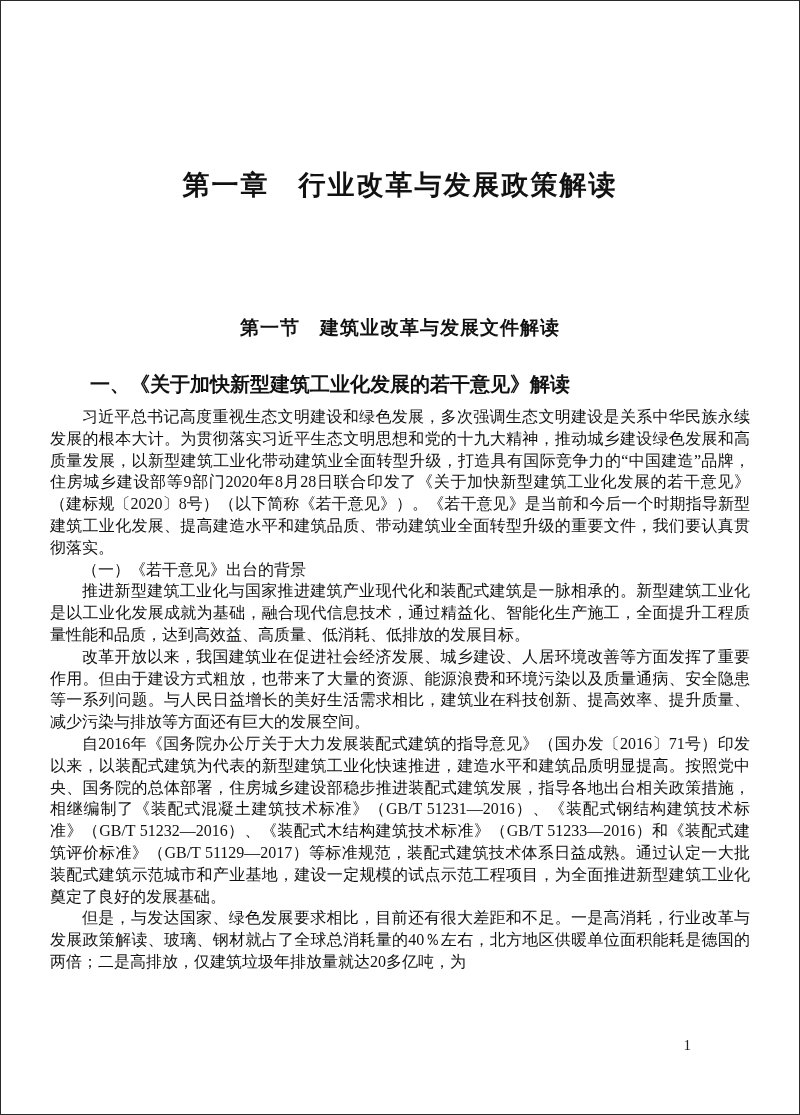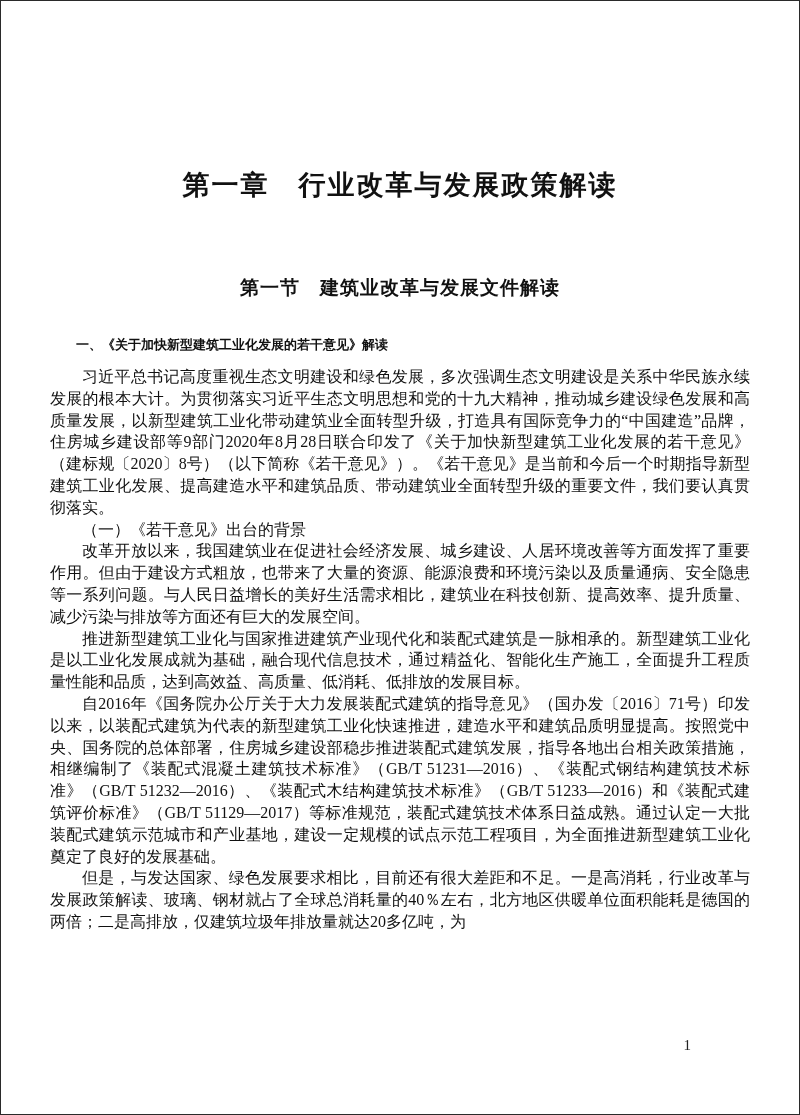--- a/index.html
+++ b/index.html
@@ -20,38 +20,38 @@
   }
   .chapter-title {
     margin-top: 168px;
     text-align: center;
     font-size: 27px;
     font-weight: bold;
     letter-spacing: 2px;
     line-height: 1.2;
   }
   .section-title {
-    margin-top: 76px;
+    margin-top: 116px;
     text-align: center;
     font-size: 19px;
     font-weight: bold;
     letter-spacing: 1px;
     line-height: 1.2;
   }
   .body-text {
     margin-top: 34px;
     font-size: 16px;
     line-height: 21.8px;
     text-align: justify;
     text-justify: inter-character;
   }
   .body-text p { text-indent: 2em; }
   .heading-1 {
     font-weight: bold;
-    font-size: 13px;
+    font-size: 20px;
     margin-bottom: 10px;
   }
   .heading-2 {
     font-weight: normal;
   }
   .paragraph {
     font-weight: normal;
   }
   .page-number {
     position: absolute;
@@ -64,19 +64,19 @@
 </head>
 <body>
 
 <div class="page">
   <h1 class="chapter-title">第一章　行业改革与发展政策解读</h1>
   <h2 class="section-title">第一节　建筑业改革与发展文件解读</h2>
   <div class="body-text" id="blocks">
       <p class="heading-1">一、《关于加快新型建筑工业化发展的若干意见》解读</p>
       <p class="paragraph">习近平总书记高度重视生态文明建设和绿色发展，多次强调生态文明建设是关系中华民族永续发展的根本大计。为贯彻落实习近平生态文明思想和党的十九大精神，推动城乡建设绿色发展和高质量发展，以新型建筑工业化带动建筑业全面转型升级，打造具有国际竞争力的“中国建造”品牌，住房城乡建设部等9部门2020年8月28日联合印发了《关于加快新型建筑工业化发展的若干意见》（建标规〔2020〕8号）（以下简称《若干意见》）。《若干意见》是当前和今后一个时期指导新型建筑工业化发展、提高建造水平和建筑品质、带动建筑业全面转型升级的重要文件，我们要认真贯彻落实。</p>
       <p class="heading-2">（一）《若干意见》出台的背景</p>
+      <p class="paragraph">推进新型建筑工业化与国家推进建筑产业现代化和装配式建筑是一脉相承的。新型建筑工业化是以工业化发展成就为基础，融合现代信息技术，通过精益化、智能化生产施工，全面提升工程质量性能和品质，达到高效益、高质量、低消耗、低排放的发展目标。</p>
       <p class="paragraph">改革开放以来，我国建筑业在促进社会经济发展、城乡建设、人居环境改善等方面发挥了重要作用。但由于建设方式粗放，也带来了大量的资源、能源浪费和环境污染以及质量通病、安全隐患等一系列问题。与人民日益增长的美好生活需求相比，建筑业在科技创新、提高效率、提升质量、减少污染与排放等方面还有巨大的发展空间。</p>
-      <p class="paragraph">推进新型建筑工业化与国家推进建筑产业现代化和装配式建筑是一脉相承的。新型建筑工业化是以工业化发展成就为基础，融合现代信息技术，通过精益化、智能化生产施工，全面提升工程质量性能和品质，达到高效益、高质量、低消耗、低排放的发展目标。</p>
       <p class="paragraph">自2016年《国务院办公厅关于大力发展装配式建筑的指导意见》（国办发〔2016〕71号）印发以来，以装配式建筑为代表的新型建筑工业化快速推进，建造水平和建筑品质明显提高。按照党中央、国务院的总体部署，住房城乡建设部稳步推进装配式建筑发展，指导各地出台相关政策措施，相继编制了《装配式混凝土建筑技术标准》（GB/T 51231—2016）、《装配式钢结构建筑技术标准》（GB/T 51232—2016）、《装配式木结构建筑技术标准》（GB/T 51233—2016）和《装配式建筑评价标准》（GB/T 51129—2017）等标准规范，装配式建筑技术体系日益成熟。通过认定一大批装配式建筑示范城市和产业基地，建设一定规模的试点示范工程项目，为全面推进新型建筑工业化奠定了良好的发展基础。</p>
       <p class="paragraph">但是，与发达国家、绿色发展要求相比，目前还有很大差距和不足。一是高消耗，行业改革与发展政策解读、玻璃、钢材就占了全球总消耗量的40％左右，北方地区供暖单位面积能耗是德国的两倍；二是高排放，仅建筑垃圾年排放量就达20多亿吨，为</p>
     </div>
   <div class="page-number">1</div>
 </div>
 
 </body></html>

